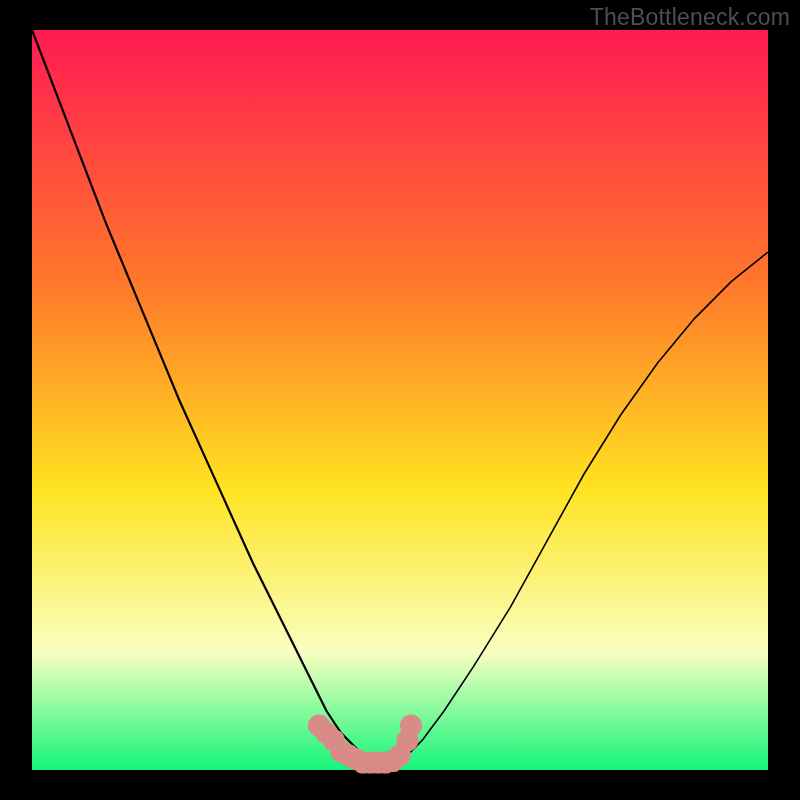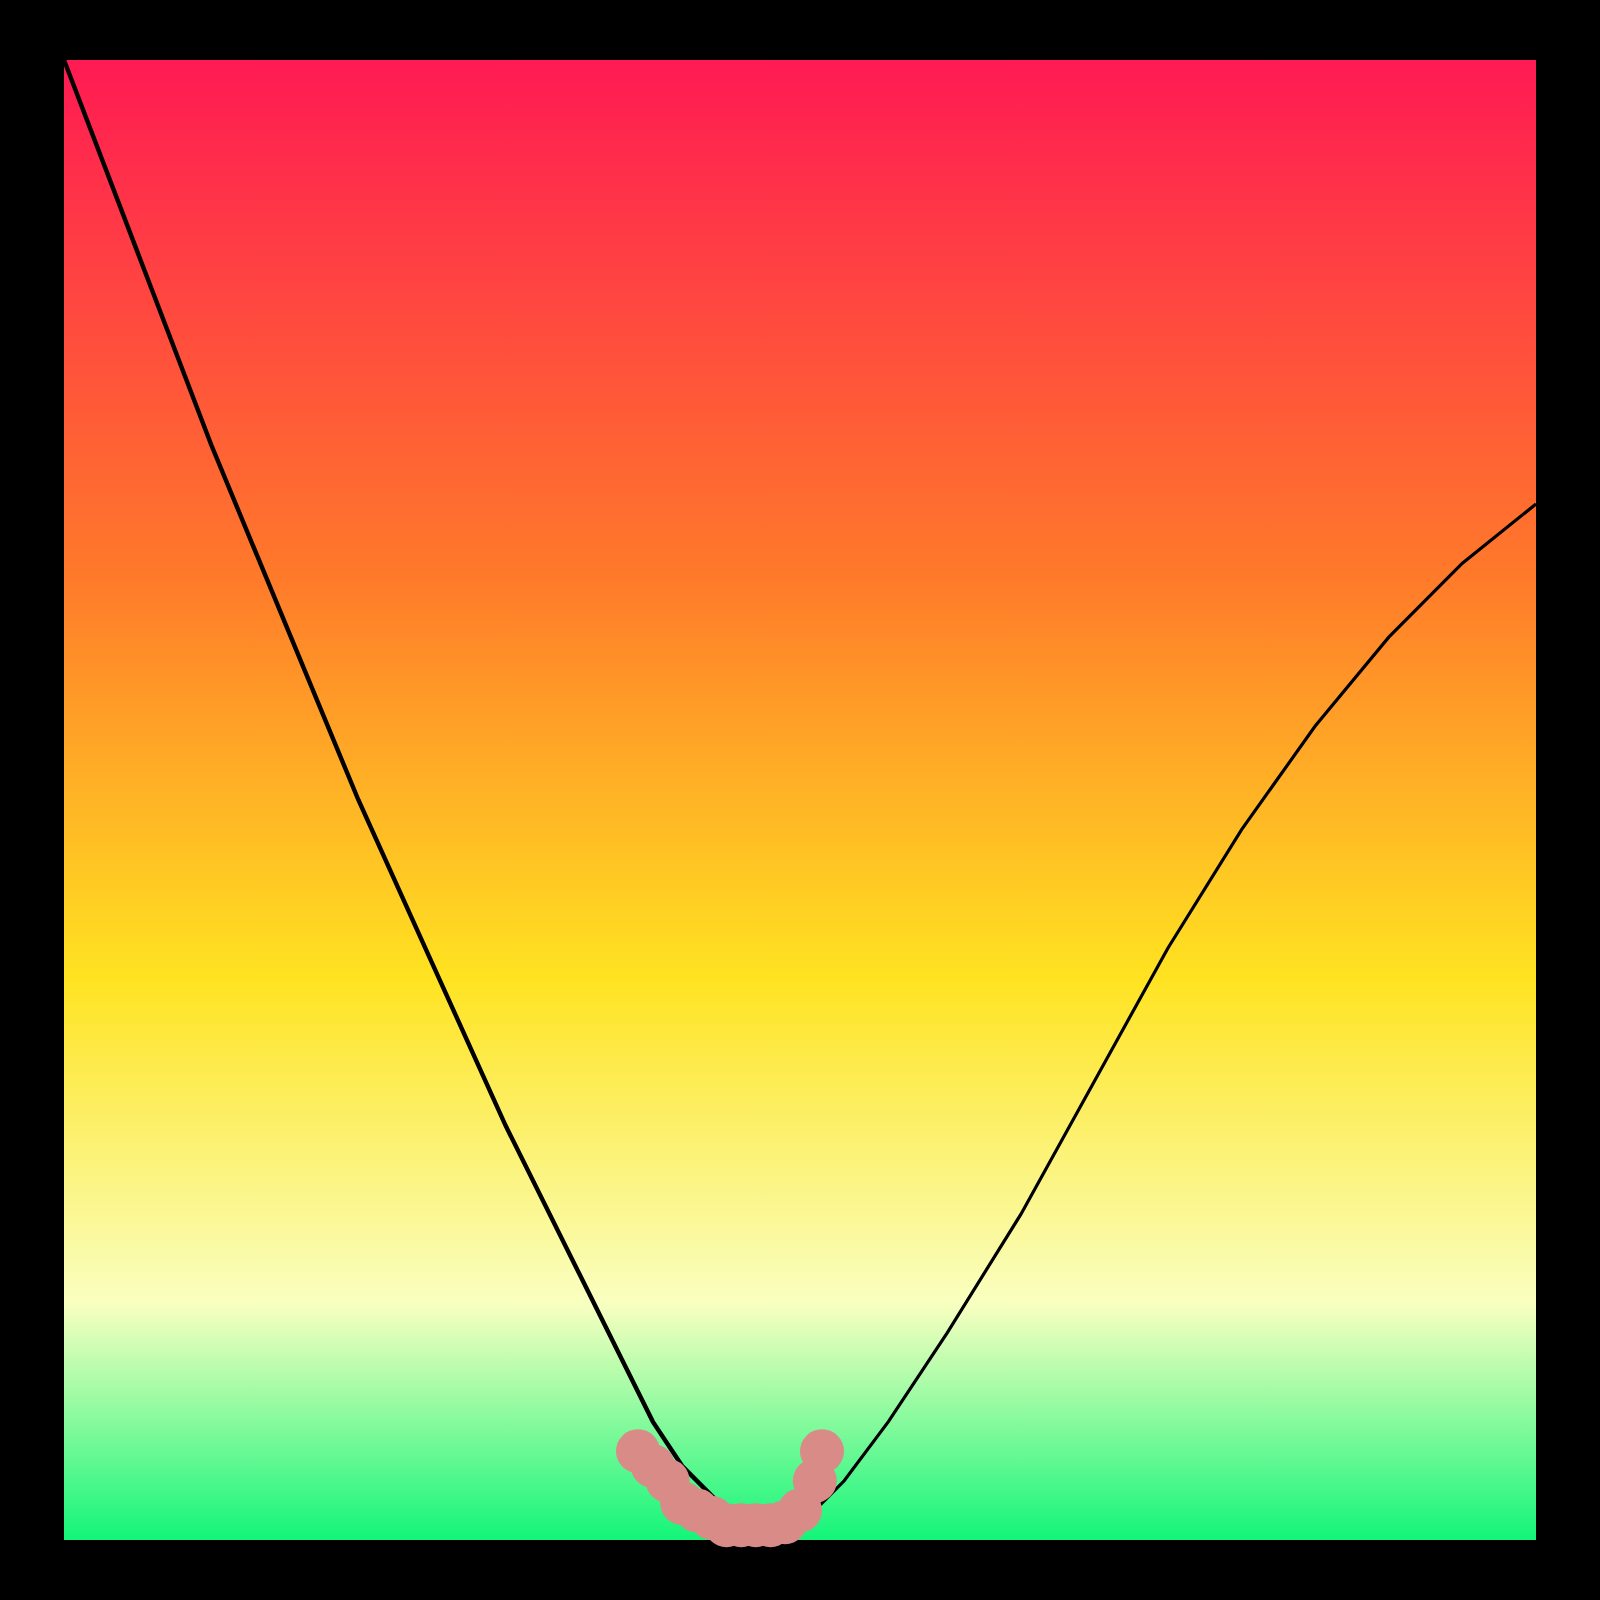--- a/index.html
+++ b/index.html
@@ -31,20 +31,21 @@
     position: absolute;
     top: 0;
     left: 0;
   }
 </style>
 </head>
 <body>
 
 <div class="frame">
 
+  <div class="watermark">TheBottleneck.com</div>
 
   <svg id="chart-svg" width="800" height="800" viewBox="0 0 800 800">
     <defs>
       <linearGradient id="bg-grad" x1="0" y1="0" x2="0" y2="1">
         <stop id="g0" offset="0%" stop-color="#ff1a53"></stop>
         <stop id="g1" offset="35%" stop-color="#ff7a2a"></stop>
         <stop id="g2" offset="62%" stop-color="#ffe321"></stop>
         <stop id="g3" offset="84%" stop-color="#f9ffc0"></stop>
         <stop id="g4" offset="100%" stop-color="#13f57a"></stop>
       </linearGradient>

